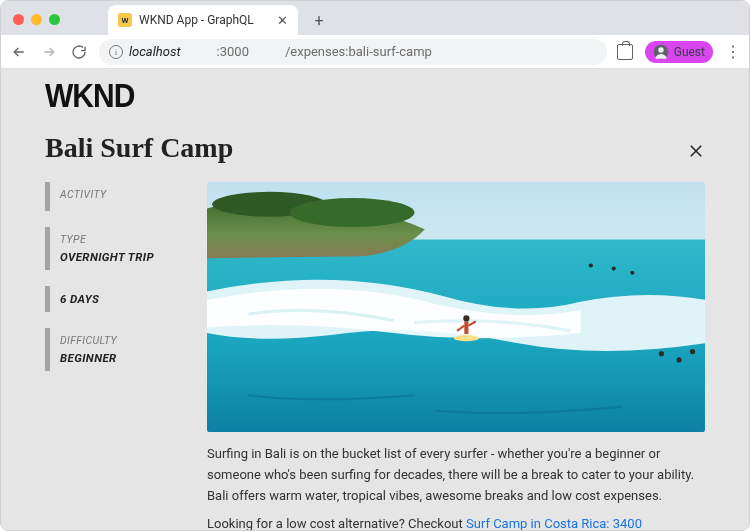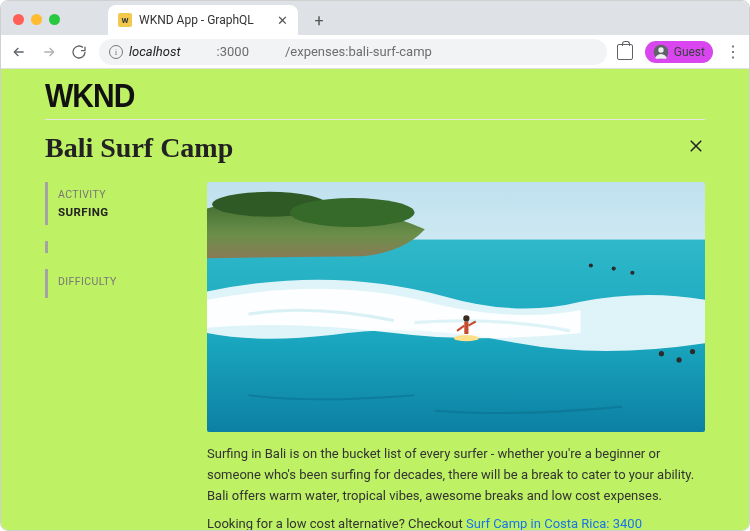--- a/index.html
+++ b/index.html
@@ -119,57 +119,58 @@
     background:#d946ef;font-size:12px;color:#3c4043;
   }
   .avatar-icon{width:16px;height:16px;}
   .kebab{font-size:16px;line-height:1;}
 
   
   .page {
     flex: 1;
     overflow: auto;
     padding: 10px 44px 0 44px;
-    background: #bef264;
+    background: #e5e5e5;
   }
   .brand {
     font-family: "Arial Black", Impact, sans-serif;
     font-weight: 900;
     font-size: 30px;
     letter-spacing: -1px;
     color: #111;
     transform: scaleY(1.1);
     margin-bottom: 6px;
   }
   .divider { height:1px;background:#e5e5e5;margin-bottom:12px;}
 
   .title-row{
-    display:flex;align-items:center;justify-content:space-between;
+    display:flex;align-items:flex-end;justify-content:space-between;
     margin-bottom: 18px;
   }
   .page-title{
     font-family: Georgia, "Times New Roman", serif;
     font-size: 28px;
     color:#222;
   }
   .close-x svg{width:18px;height:18px;}
 
   .content{
     display:flex;
     gap: 22px;
     align-items:flex-start;
   }
   .meta{
     width: 140px;
     flex-shrink:0;
   }
   .meta-item{
-    border-left: 3px solid #a3a3a3;
+    border-left: 5px solid #a3a3a3;
     padding: 6px 0 6px 10px;
     margin-bottom: 16px;
+    font-style: italic;
   }
   .meta-label{
     font-size: 10.5px;
     letter-spacing: 0.4px;
     color:#777;
     text-transform: uppercase;
     margin-bottom: 4px;
   }
   .meta-value{
     font-size: 11.5px;
@@ -279,26 +280,31 @@
             <path d="M5 5l14 14M19 5L5 19"></path>
           </svg>
       </div>
     </div>
 
     <div class="content">
 
       <div class="meta">
         <div class="meta-item">
           <div class="meta-label">ACTIVITY</div>
-          <div class="meta-value">SURFING</div>
         </div>
         <div class="meta-item">
+          <div class="meta-label">TYPE</div>
+          <div class="meta-value">OVERNIGHT TRIP</div>
+        </div>
+        <div class="meta-item">
+          <div class="meta-value">6 DAYS</div>
         </div>
         <div class="meta-item">
           <div class="meta-label">DIFFICULTY</div>
+          <div class="meta-value">BEGINNER</div>
         </div>
       </div>
 
       <div class="main">
         <div class="hero">
           <svg viewBox="0 0 480 250" preserveAspectRatio="xMidYMid slice">
             <defs>
               <linearGradient id="sky" x1="0" y1="0" x2="0" y2="1">
                 <stop offset="0" stop-color="#bfe0ef"></stop>
                 <stop offset="1" stop-color="#cfe9f2"></stop>

